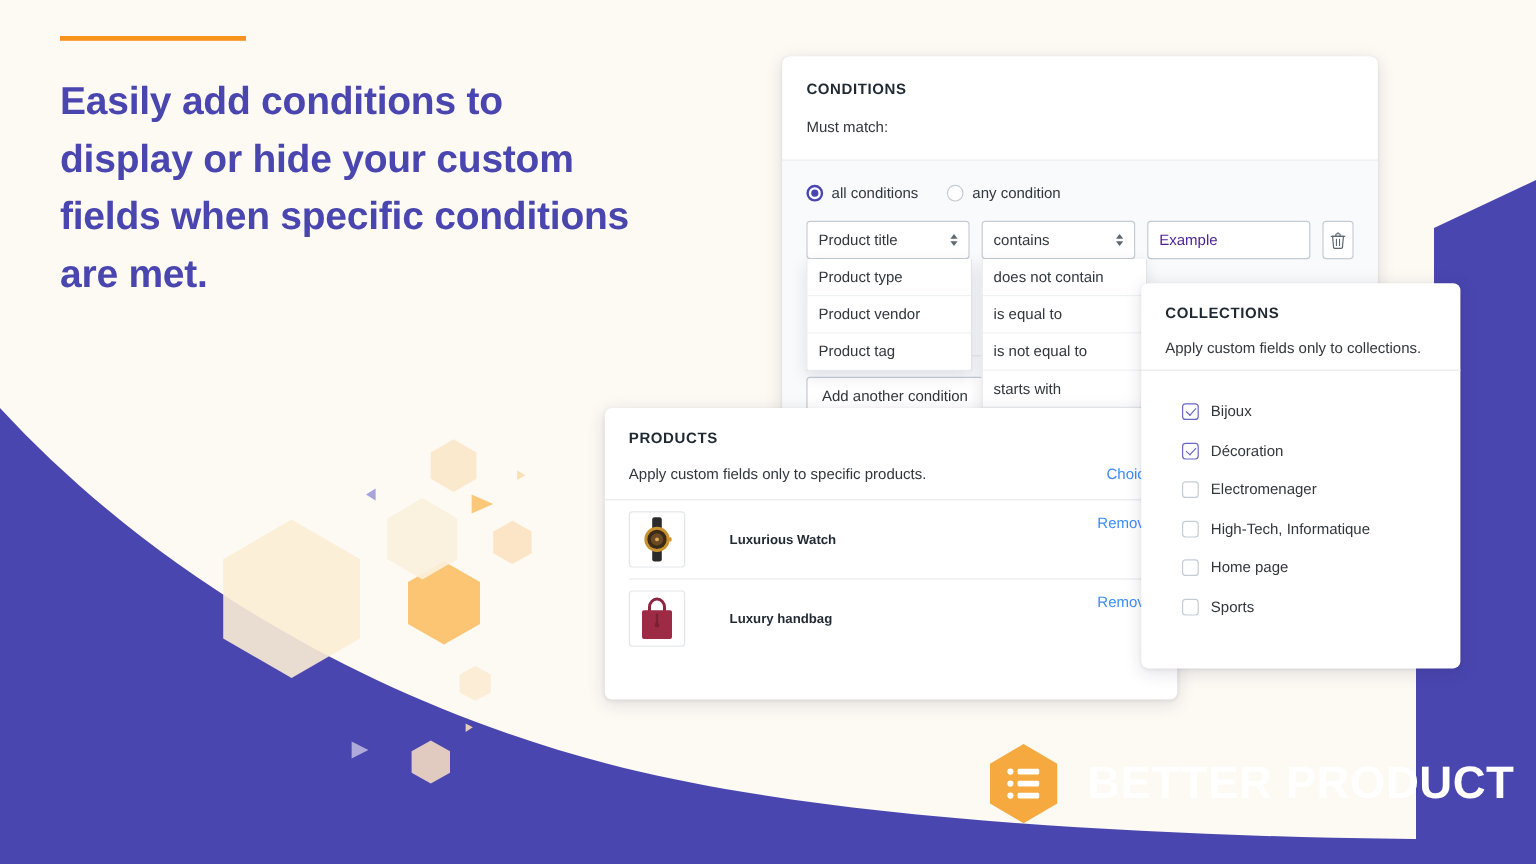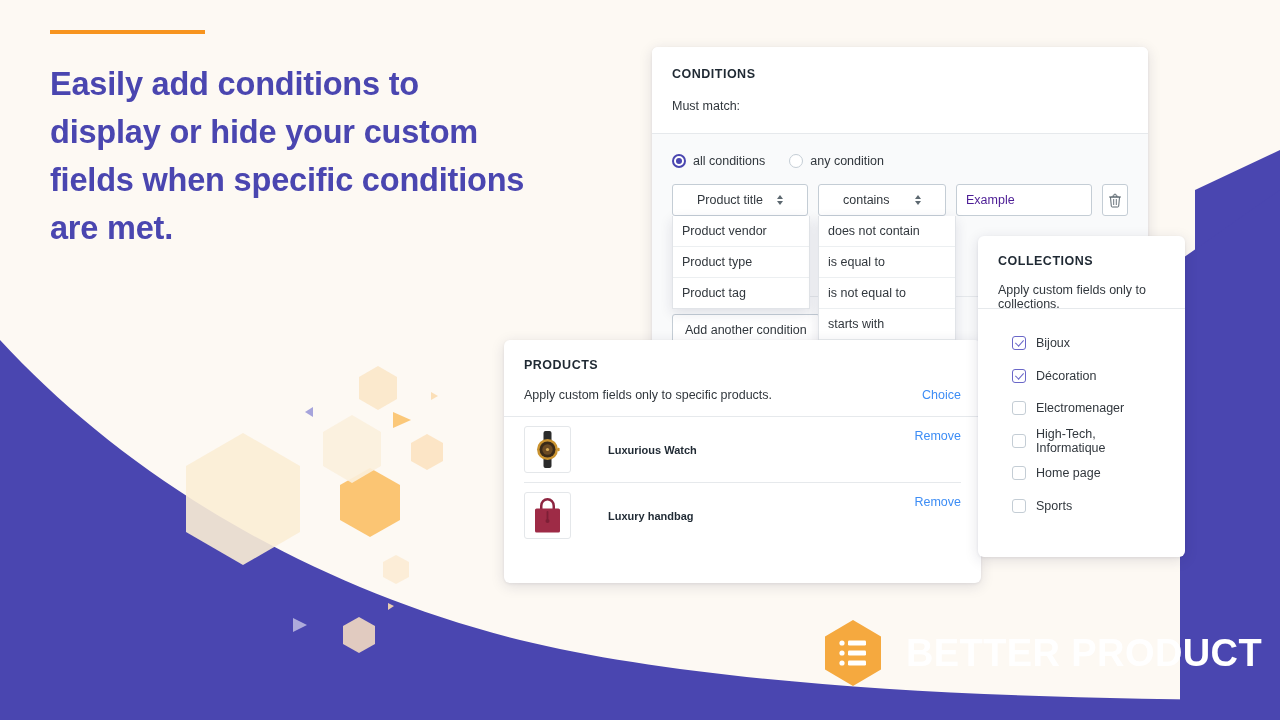--- a/index.html
+++ b/index.html
@@ -142,21 +142,21 @@
   .select-wrap { position: relative; }
   .select-box {
     width: 136px;
     height: 32px;
     box-sizing: border-box;
     border: 1px solid #c4cdd5;
     border-radius: 3px;
     background: #fff;
     display: flex;
     align-items: center;
-    padding: 0 24px;
+    padding: 0 9px;
     font-size: 12.5px;
     color: #31373d;
     justify-content: space-between;
   }
   .select-box.wide { width: 128px; }
   .caret {
     display: inline-flex;
     flex-direction: column;
     gap: 2px;
     line-height: 0;
@@ -297,24 +297,23 @@
     top: 12px;
     font-size: 12.5px;
     color: #3d8df5;
     cursor: pointer;
   }
 
   
   #collections-card {
     left: 951px;
     top: 236px;
-    width: 207px;
+    width: 266px;
     height: 321px;
     z-index: 14;
-    margin-left: 27px;
   }
   #collections-head {
     padding: 18px 20px 0 20px;
     height: 72px;
     box-sizing: border-box;
   }
   #collections-head .card-title { margin-bottom: 15px; }
   #collections-list {
     padding: 18px 20px 0 34px;
   }
@@ -426,22 +425,22 @@
 
       <div class="select-wrap">
         <div class="select-box">
           <span>Product title</span>
           <span class="caret">
               <i class="up"></i>
               <i class="dn"></i>
             </span>
         </div>
         <div class="dropdown">
+          <div class="opt">Product type</div>
           <div class="opt">Product vendor</div>
-          <div class="opt">Product type</div>
           <div class="opt">Product tag</div>
         </div>
       </div>
 
       <div class="select-wrap">
         <div class="select-box wide">
           <span>contains</span>
           <span class="caret">
               <i class="up"></i>
               <i class="dn"></i>

